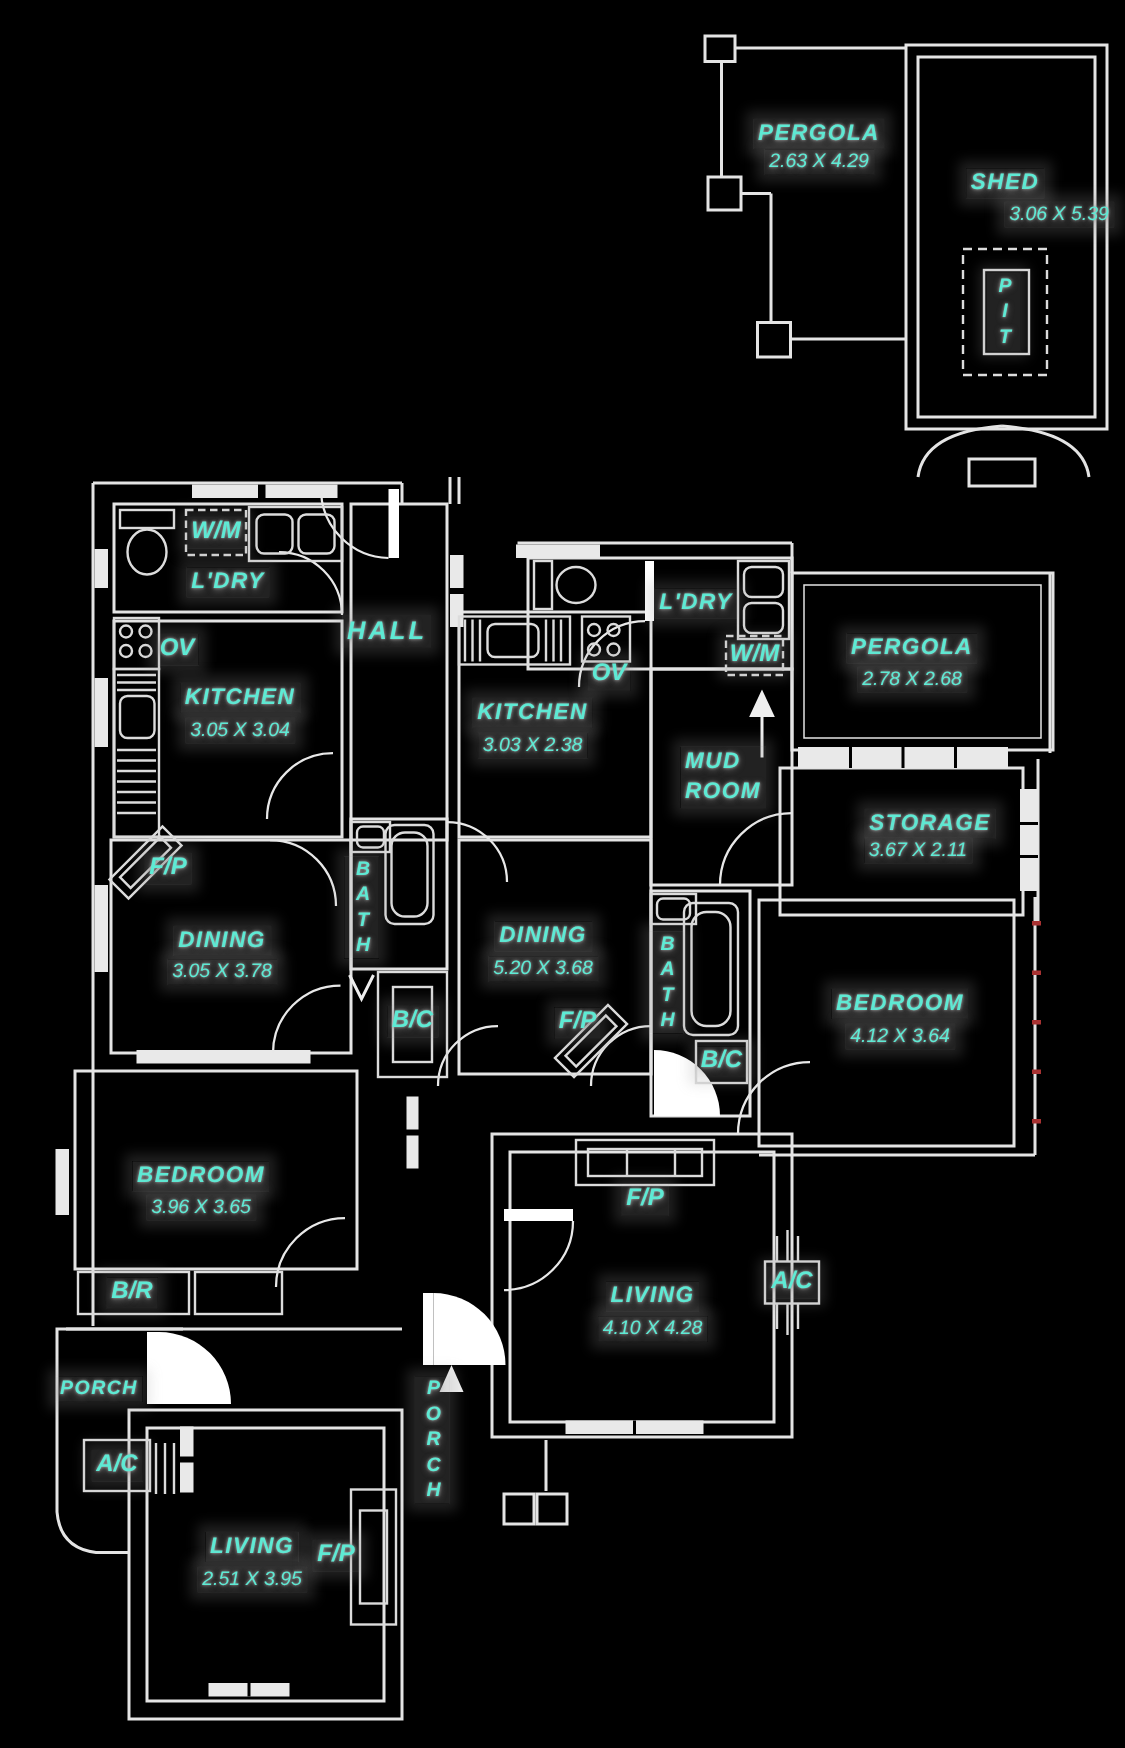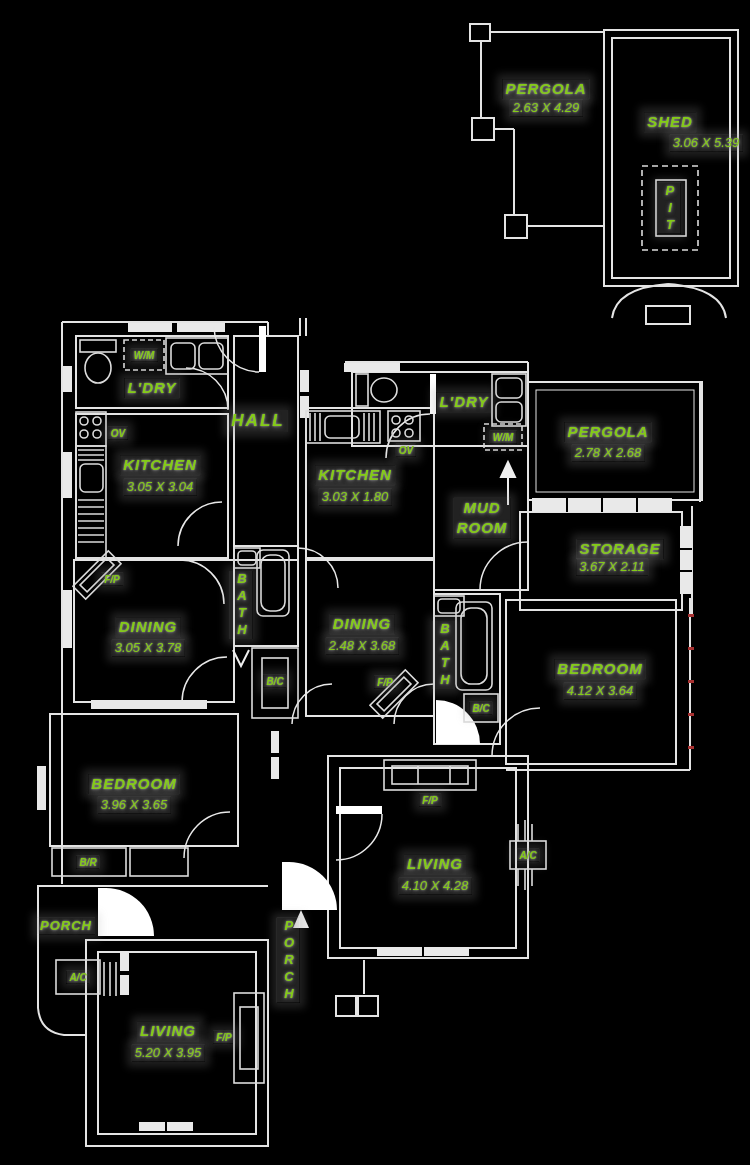--- a/index.html
+++ b/index.html
@@ -1,25 +1,25 @@
 <!DOCTYPE html>
 <html><head>
 <meta charset="utf-8">
 <style>
   html,body{margin:0;padding:0;background:#000;}
   .plan{position:relative;width:750px;height:1165px;background:#000;overflow:hidden;
         font-family:"Liberation Sans",sans-serif;}
   svg{position:absolute;left:0;top:0;}
-  .lbl{position:absolute;transform:translate(-50%,-50%);color:#84cc16;font-style:italic;
-       text-align:center;white-space:nowrap;background:rgba(155,155,155,.22);
+  .lbl{position:absolute;transform:translate(-50%,-50%);color:#5eead4;font-style:italic;
+       text-align:left;white-space:nowrap;background:rgba(155,155,155,.22);
        box-shadow:0 0 8px 5px rgba(150,150,150,.22);
        text-shadow:0 0 2px #aaa,0 1px 4px #777;padding:0 3px;line-height:1.3;}
   .name{font-size:15px;font-weight:bold;letter-spacing:1px;}
   .dims{font-size:13px;}
-  .small{font-size:10px;font-weight:bold;}
+  .small{font-size:16px;font-weight:bold;}
   .hall{font-size:17px;font-weight:bold;letter-spacing:2px;}
   .vert{writing-mode:vertical-rl;text-orientation:upright;font-size:13px;font-weight:bold;
         letter-spacing:2px;white-space:nowrap;}
   .two{white-space:pre-line;line-height:1.35;}
 </style>
 </head>
 <body>
 
 <div class="plan">
 
@@ -256,37 +256,37 @@
 <div class="lbl name" style="left:148px;top:627px">DINING</div>
 <div class="lbl dims" style="left:148px;top:648px">3.05 X 3.78</div>
 <div class="lbl vert" style="left:241px;top:605px;transform:translate(-50%,-50%)">BATH</div>
 <div class="lbl small" style="left:275px;top:681px">B/C</div>
 <div class="lbl name" style="left:134px;top:784px">BEDROOM</div>
 <div class="lbl dims" style="left:134px;top:805px">3.96 X 3.65</div>
 <div class="lbl small" style="left:88px;top:862px">B/R</div>
 <div class="lbl name" style="left:66px;top:926px;font-size:13px">PORCH</div>
 <div class="lbl small" style="left:78px;top:977px">A/C</div>
 <div class="lbl name" style="left:168px;top:1031px">LIVING</div>
-<div class="lbl dims" style="left:168px;top:1053px">5.20 X 3.95</div>
+<div class="lbl dims" style="left:168px;top:1053px">2.51 X 3.95</div>
 <div class="lbl small" style="left:224px;top:1037px">F/P</div>
 <div class="lbl vert" style="left:288px;top:960px;transform:translate(-50%,-50%)">PORCH</div>
 
 <div class="lbl name" style="left:464px;top:402px">L'DRY</div>
 <div class="lbl small" style="left:503px;top:437px">W/M</div>
 <div class="lbl name" style="left:355px;top:475px">KITCHEN</div>
-<div class="lbl dims" style="left:355px;top:497px">3.03 X 1.80</div>
+<div class="lbl dims" style="left:355px;top:497px">3.03 X 2.38</div>
 <div class="lbl small" style="left:406px;top:450px">OV</div>
 <div class="lbl name two" style="left:482px;top:518px">MUD
 ROOM</div>
 <div class="lbl name" style="left:608px;top:432px">PERGOLA</div>
 <div class="lbl dims" style="left:608px;top:453px">2.78 X 2.68</div>
 <div class="lbl name" style="left:620px;top:549px">STORAGE</div>
 <div class="lbl dims" style="left:612px;top:567px">3.67 X 2.11</div>
 <div class="lbl name" style="left:362px;top:624px">DINING</div>
-<div class="lbl dims" style="left:362px;top:646px">2.48 X 3.68</div>
+<div class="lbl dims" style="left:362px;top:646px">5.20 X 3.68</div>
 <div class="lbl small" style="left:385px;top:682px">F/P</div>
 <div class="lbl vert" style="left:444px;top:655px;transform:translate(-50%,-50%)">BATH</div>
 <div class="lbl small" style="left:481px;top:708px">B/C</div>
 <div class="lbl name" style="left:600px;top:669px">BEDROOM</div>
 <div class="lbl dims" style="left:600px;top:691px">4.12 X 3.64</div>
 <div class="lbl name" style="left:435px;top:864px">LIVING</div>
 <div class="lbl dims" style="left:435px;top:886px">4.10 X 4.28</div>
 <div class="lbl small" style="left:430px;top:800px">F/P</div>
 <div class="lbl small" style="left:528px;top:855px">A/C</div>
 

